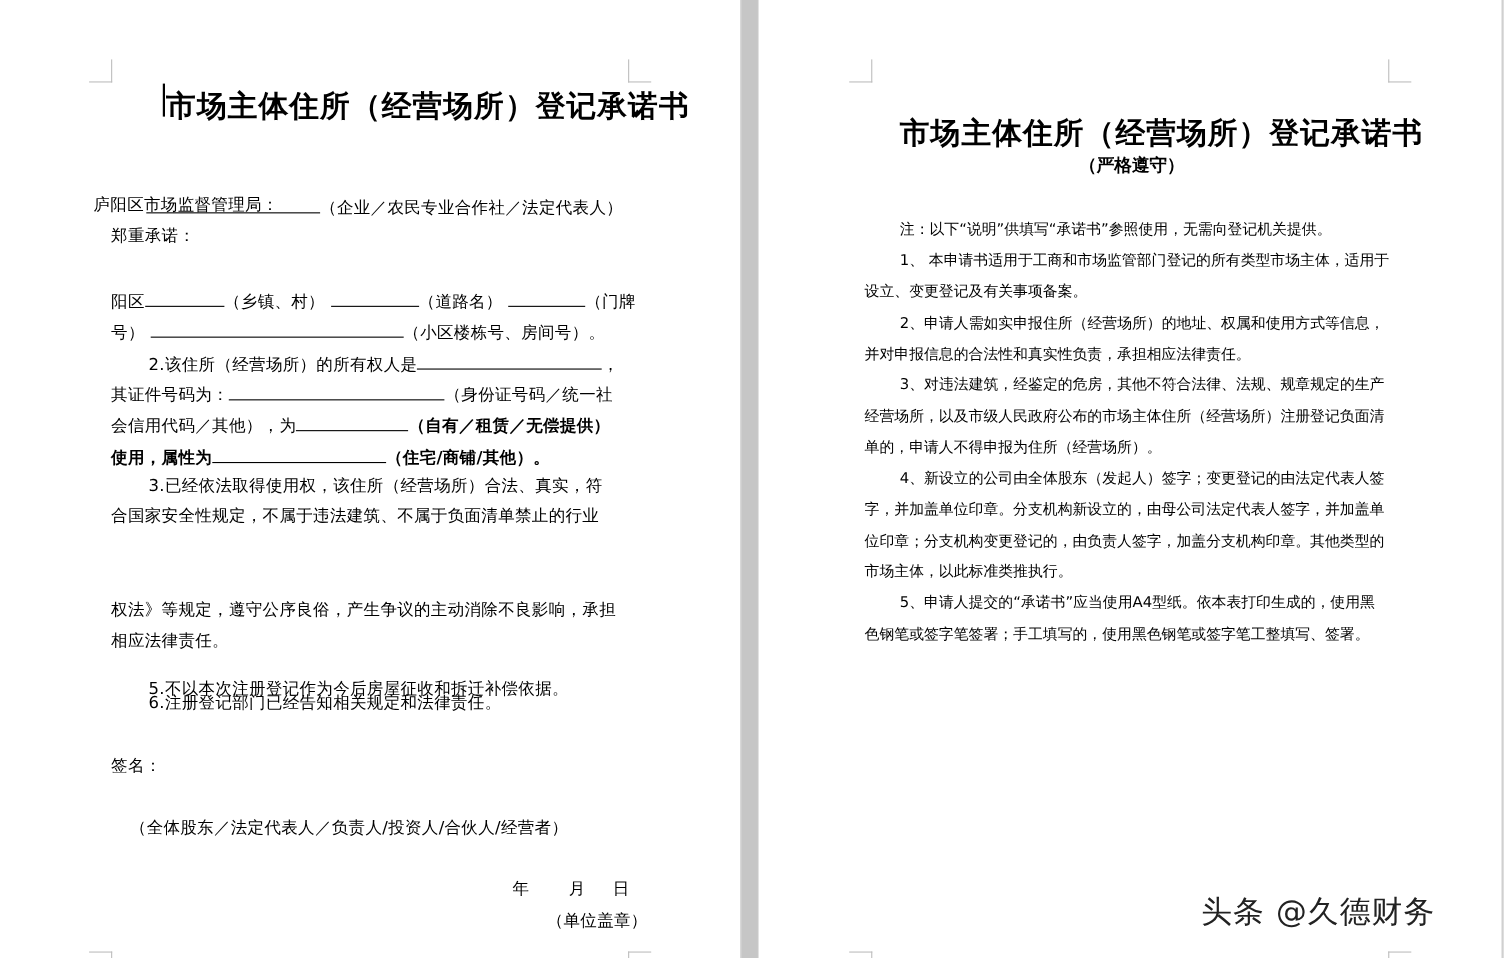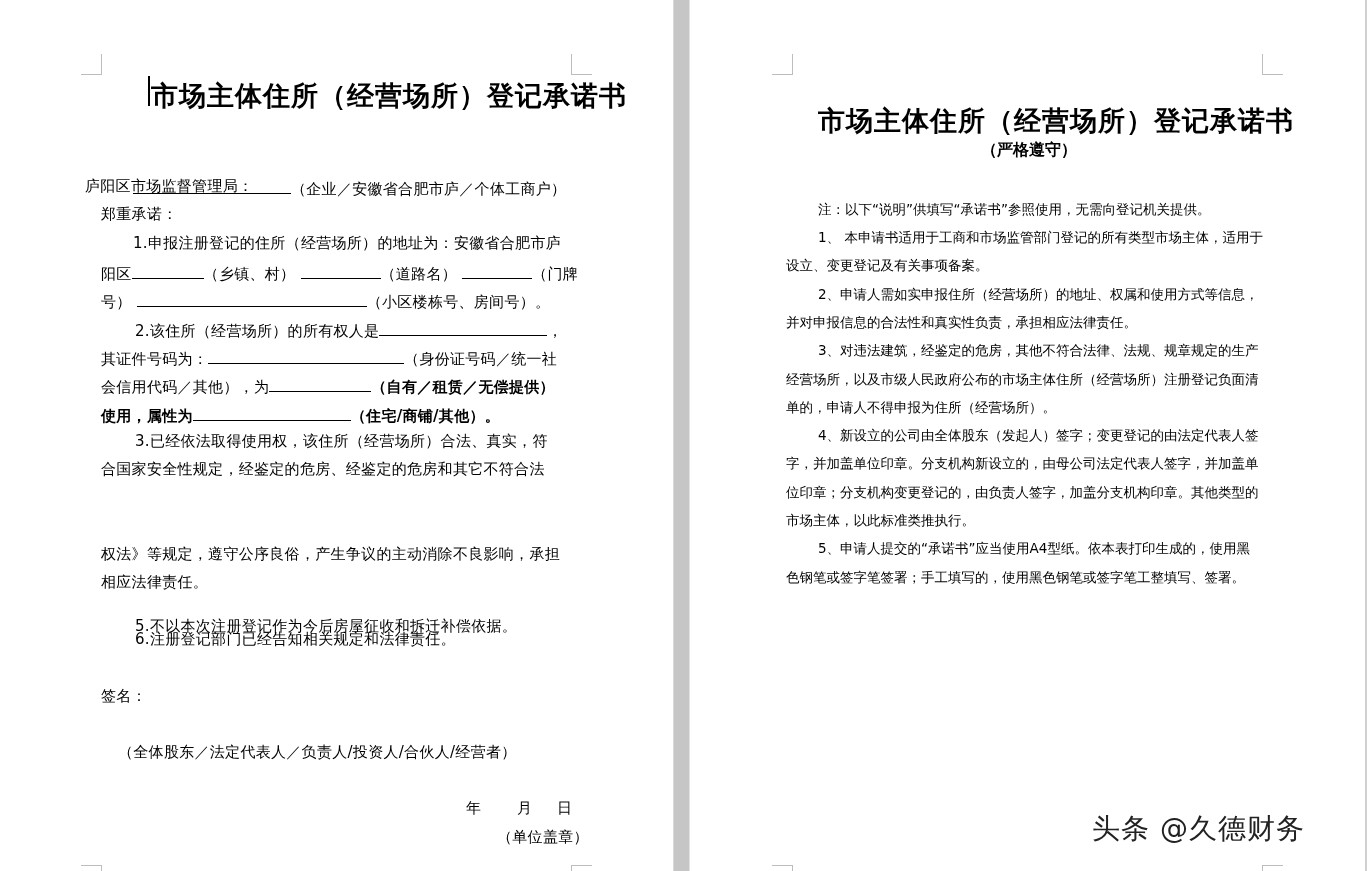--- a/index.html
+++ b/index.html
@@ -60,26 +60,25 @@
   <div class="corner c-tr" style="left:571px; top:54px;"></div>
   <div class="corner c-bl" style="left:81px; top:865px;"></div>
   <div class="corner c-br" style="left:571px; top:865px;"></div>
 
   <div class="cursor"></div>
   <div class="title" style="left:151px; top:78px;">市场主体住所（经营场所）登记承诺书</div>
 
   <div class="line" style="left:85px; top:148px;margin-top:28px;">庐阳区市场监督管理局：</div>
 
   <div class="line" style="left:133px; top:176px;">
-    <span class="ul" style="width:158px;"></span><span>（企业／安徽省合肥市庐／个体工商户）</span>
+    <span class="ul" style="width:158px;"></span><span>（企业／农民专业合作社／法定代表人）</span>
   </div>
 
   <div class="line" style="left:101px; top:204px;">郑重承诺：</div>
 
-  <div class="line" style="left:133px; top:233px;">1.申报注册登记的住所（经营场所）的地址为：安徽省合肥市庐</div>
   <div class="line" style="left:101px; top:261px;text-align:right;">
     <span>阳区</span><span class="ul" style="width:72px;"></span><span>（乡镇、村）</span>
     <span class="ul" style="width:80px;"></span><span>（道路名）</span>
     <span class="ul" style="width:70px;"></span><span>（门牌</span>
   </div>
   <div class="line" style="left:101px; top:289px;">
     <span>号）</span> <span class="ul" style="width:230px;"></span><span>（小区楼栋号、房间号）。</span>
   </div>
 
   <div class="line" style="left:135px; top:318px;">
@@ -89,21 +88,21 @@
     <span>其证件号码为：</span><span class="ul" style="width:196px;"></span><span>（身份证号码／统一社</span>
   </div>
   <div class="line" style="left:101px; top:374px;">
     <span>会信用代码／其他），为</span><span class="ul" style="width:102px;"></span><span class="bold">（自有／租赁／无偿提供）</span>
   </div>
   <div class="line" style="left:101px; top:403px;">
     <span class="bold">使用，属性为</span><span class="ul" style="width:158px;"></span><span class="bold">（住宅/商铺/其他）。</span>
   </div>
 
   <div class="line" style="left:135px; top:431px;">3.已经依法取得使用权，该住所（经营场所）合法、真实，符</div>
-  <div class="line" style="left:101px; top:459px;">合国家安全性规定，经鉴定的危房、经鉴定的危房和其它不符合法</div>
+  <div class="line" style="left:101px; top:459px;">合国家安全性规定，不属于违法建筑、不属于负面清单禁止的行业</div>
 
   <div class="line" style="left:101px; top:544px;">权法》等规定，遵守公序良俗，产生争议的主动消除不良影响，承担</div>
   <div class="line" style="left:101px; top:572px;">相应法律责任。</div>
 
   <div class="line" style="left:135px; top:600px;margin-top:16px;">5.不以本次注册登记作为今后房屋征收和拆迁补偿依据。</div>
   <div class="line" style="left:135px; top:629px;">6.注册登记部门已经告知相关规定和法律责任。</div>
 
   <div class="line" style="left:101px; top:686px;">签名：</div>
   <div class="line" style="left:118px; top:742px;">（全体股东／法定代表人／负责人/投资人/合伙人/经营者）</div>
 

